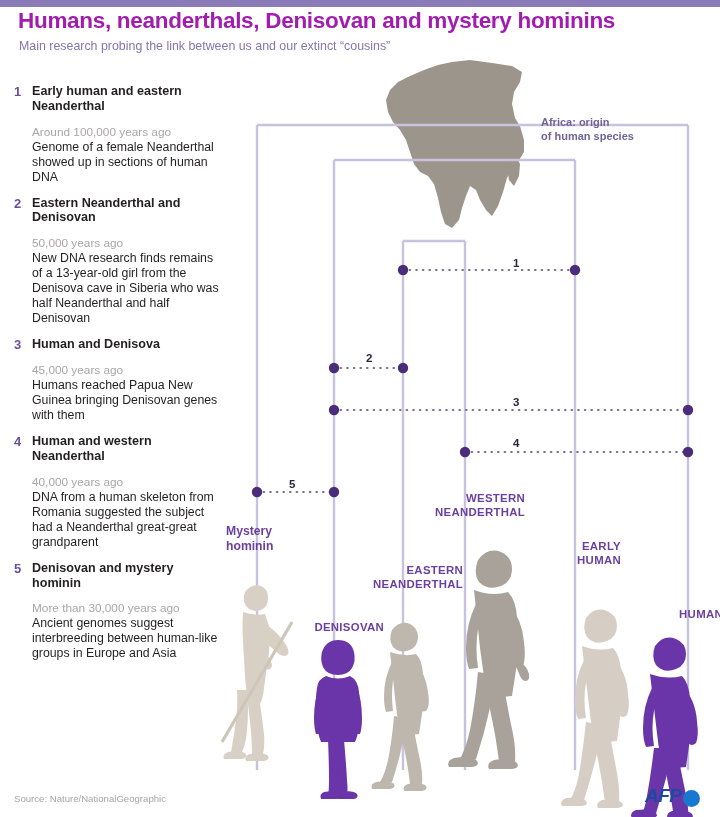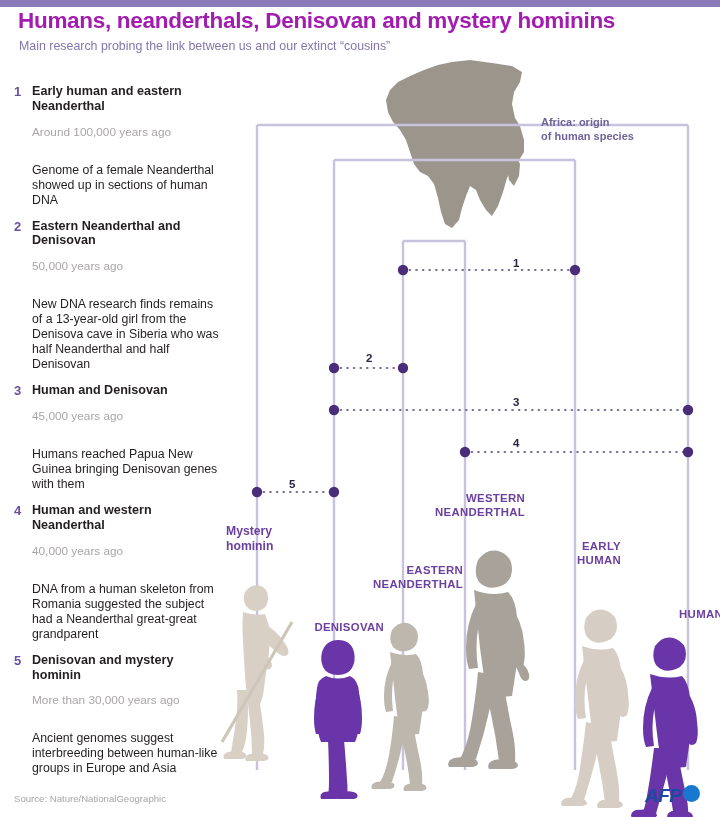--- a/index.html
+++ b/index.html
@@ -34,21 +34,21 @@
   }
   .item .head{
     margin-left:18px;font-size:12.6px;font-weight:bold;color:#231f20;
     line-height:1.18;
   }
   .item .date{
     margin-left:18px;margin-top:12px;font-size:11.8px;color:#a9a5a8;
     line-height:1.18;
   }
   .item .body{
-    margin-left:18px;margin-top:23px;font-size:12.3px;color:#231f20;
+    margin-left:18px;margin-top:0;font-size:12.3px;color:#231f20;
     line-height:1.22;
   }
   .source{
     position:absolute;left:14px;top:793px;
     font-size:9.6px;color:#a9a5a8;
   }
 
   
   .diagram{position:absolute;left:0;top:0;width:720px;height:817px;}
   .diagram svg{position:absolute;left:0;top:0;}
@@ -62,21 +62,21 @@
     position:absolute;font-size:11.5px;font-weight:bold;color:#2b2340;
   }
 
   .splabel{
     position:absolute;font-size:11.4px;font-weight:bold;color:#6b3fa0;
     text-align:right;line-height:1.2;letter-spacing:0.3px;
   }
   .splabel.mixed{font-weight:bold;letter-spacing:0;font-size:12.2px;}
 
   
-  .afp{position:absolute;left:645px;top:785px;display:flex;align-items:flex-start;}
+  .afp{position:absolute;left:645px;top:785px;display:flex;align-items:flex-end;}
   .afp .txt{
     font-family:"Liberation Sans", sans-serif;
     font-size:19px;font-weight:bold;font-style:italic;color:#1b4aa0;
     letter-spacing:-0.5px;
   }
   .afp .dot{
     width:17px;height:17px;border-radius:50%;background:#1878d0;
     margin-left:1px;
   }
 </style>
@@ -298,21 +298,21 @@
 
     <div class="item">
       <div class="num">2</div>
       <div class="head">Eastern Neanderthal and Denisovan</div>
       <div class="date">50,000 years ago</div>
       <div class="body">New DNA research finds remains of a 13-year-old girl from the Denisova cave in Siberia who was half Neanderthal and half Denisovan</div>
     </div>
 
     <div class="item">
       <div class="num">3</div>
-      <div class="head">Human and Denisovan</div>
+      <div class="head">Human and Denisova</div>
       <div class="date">45,000 years ago</div>
       <div class="body">Humans reached Papua New Guinea bringing Denisovan genes with them</div>
     </div>
 
     <div class="item">
       <div class="num">4</div>
       <div class="head">Human and western Neanderthal</div>
       <div class="date">40,000 years ago</div>
       <div class="body">DNA from a human skeleton from Romania suggested the subject had a Neanderthal great-great grandparent</div>
     </div>

